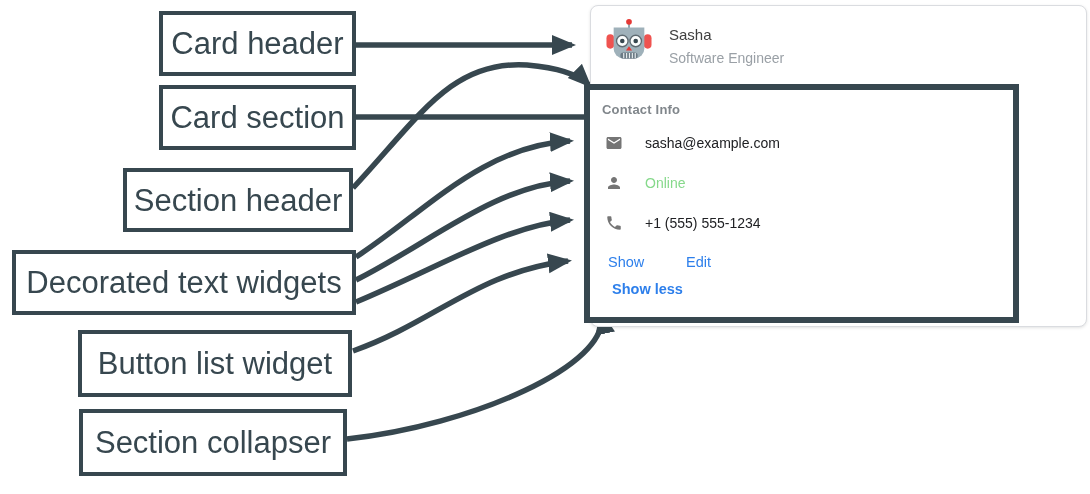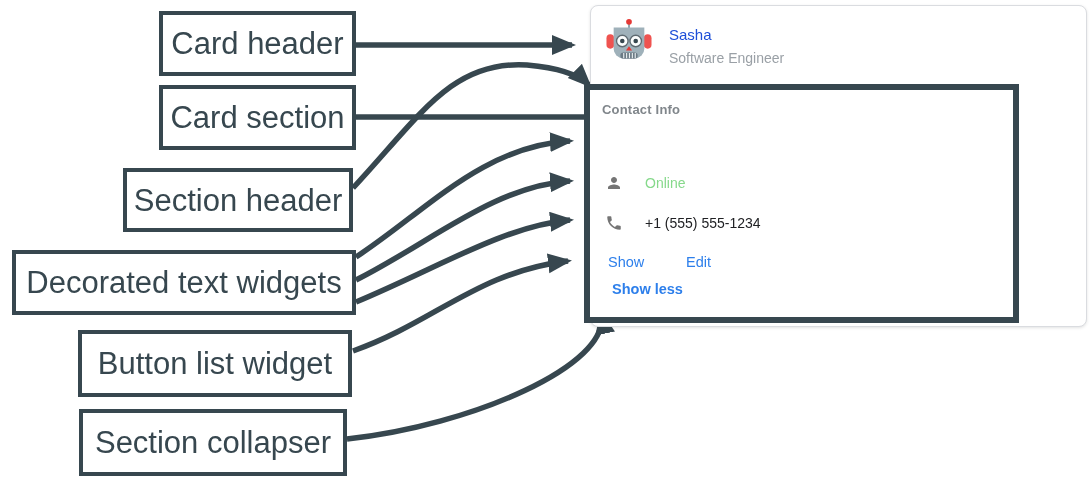--- a/index.html
+++ b/index.html
@@ -14,21 +14,21 @@
         border:4px solid #37474F;display:flex;align-items:center;justify-content:center;
         z-index:3;}
   .lbox span{font-size:31px;color:#37474F;white-space:nowrap;line-height:1;}
 
   
   .card{position:absolute;left:590px;top:5px;width:497px;height:322px;
         box-sizing:border-box;background:#ffffff;border:1px solid #DADCE0;
         border-radius:8px;box-shadow:0 1px 3px rgba(60,64,67,.15);z-index:1;}
   .card-header{position:absolute;left:0;top:0;width:100%;height:79px;}
   .avatar{position:absolute;left:15px;top:12px;width:46px;height:46px;}
-  .c-name{position:absolute;left:78px;top:20px;font-size:15px;font-weight:500;color:#1d4ed8;}
+  .c-name{position:absolute;left:78px;top:20px;font-size:15px;font-weight:500;color:#404040;}
   .c-sub{position:absolute;left:78px;top:44px;font-size:14px;color:#9AA0A6;}
 
   
   .section{position:absolute;left:584px;top:84px;width:435px;height:239px;
            box-sizing:border-box;background:#ffffff;border:6px solid #37474F;z-index:2;}
   .s-title{position:absolute;left:12px;top:12px;font-size:13px;font-weight:bold;
            color:#80868B;letter-spacing:.2px;}
   .row{position:absolute;left:0;width:100%;height:22px;}
   .ricon{position:absolute;left:15px;top:0;width:18px;height:18px;color:#757575;}
   .ricon svg{width:18px;height:18px;display:block;fill:#757575;}
@@ -96,20 +96,28 @@
       <path d="M18.5 36.5 v5.5 M21.5 36.5 v5.5 M24.5 36.5 v5.5 M27.5 36.5 v5.5 M30.5 36.5 v5.5" stroke="#E8EDEF" stroke-width="1.2"></path>
     </svg>
     <div class="c-name">Sasha</div>
     <div class="c-sub">Software Engineer</div>
   </div>
 </div>
 
 <div class="section">
   <div class="s-title">Contact Info</div>
 
+  <div class="row" style="top:44px;">
+    <span class="ricon">
+      <svg viewBox="0 0 24 24">
+          <path d="M20 4H4c-1.1 0-2 .9-2 2v12c0 1.1.9 2 2 2h16c1.1 0 2-.9 2-2V6c0-1.1-.9-2-2-2zm0 4-8 5-8-5V6l8 5 8-5v2z"></path>
+        </svg>
+    </span>
+    <span class="rtext">sasha@example.com</span>
+  </div>
 
   <div class="row green" style="top:84px;">
     <span class="ricon">
       <svg viewBox="0 0 24 24">
           <path d="M12 12c2.21 0 4-1.79 4-4s-1.79-4-4-4-4 1.79-4 4 1.79 4 4 4zm0 2c-2.67 0-8 1.34-8 4v2h16v-2c0-2.66-5.33-4-8-4z"></path>
         </svg>
     </span>
     <span class="rtext">Online</span>
   </div>
 

